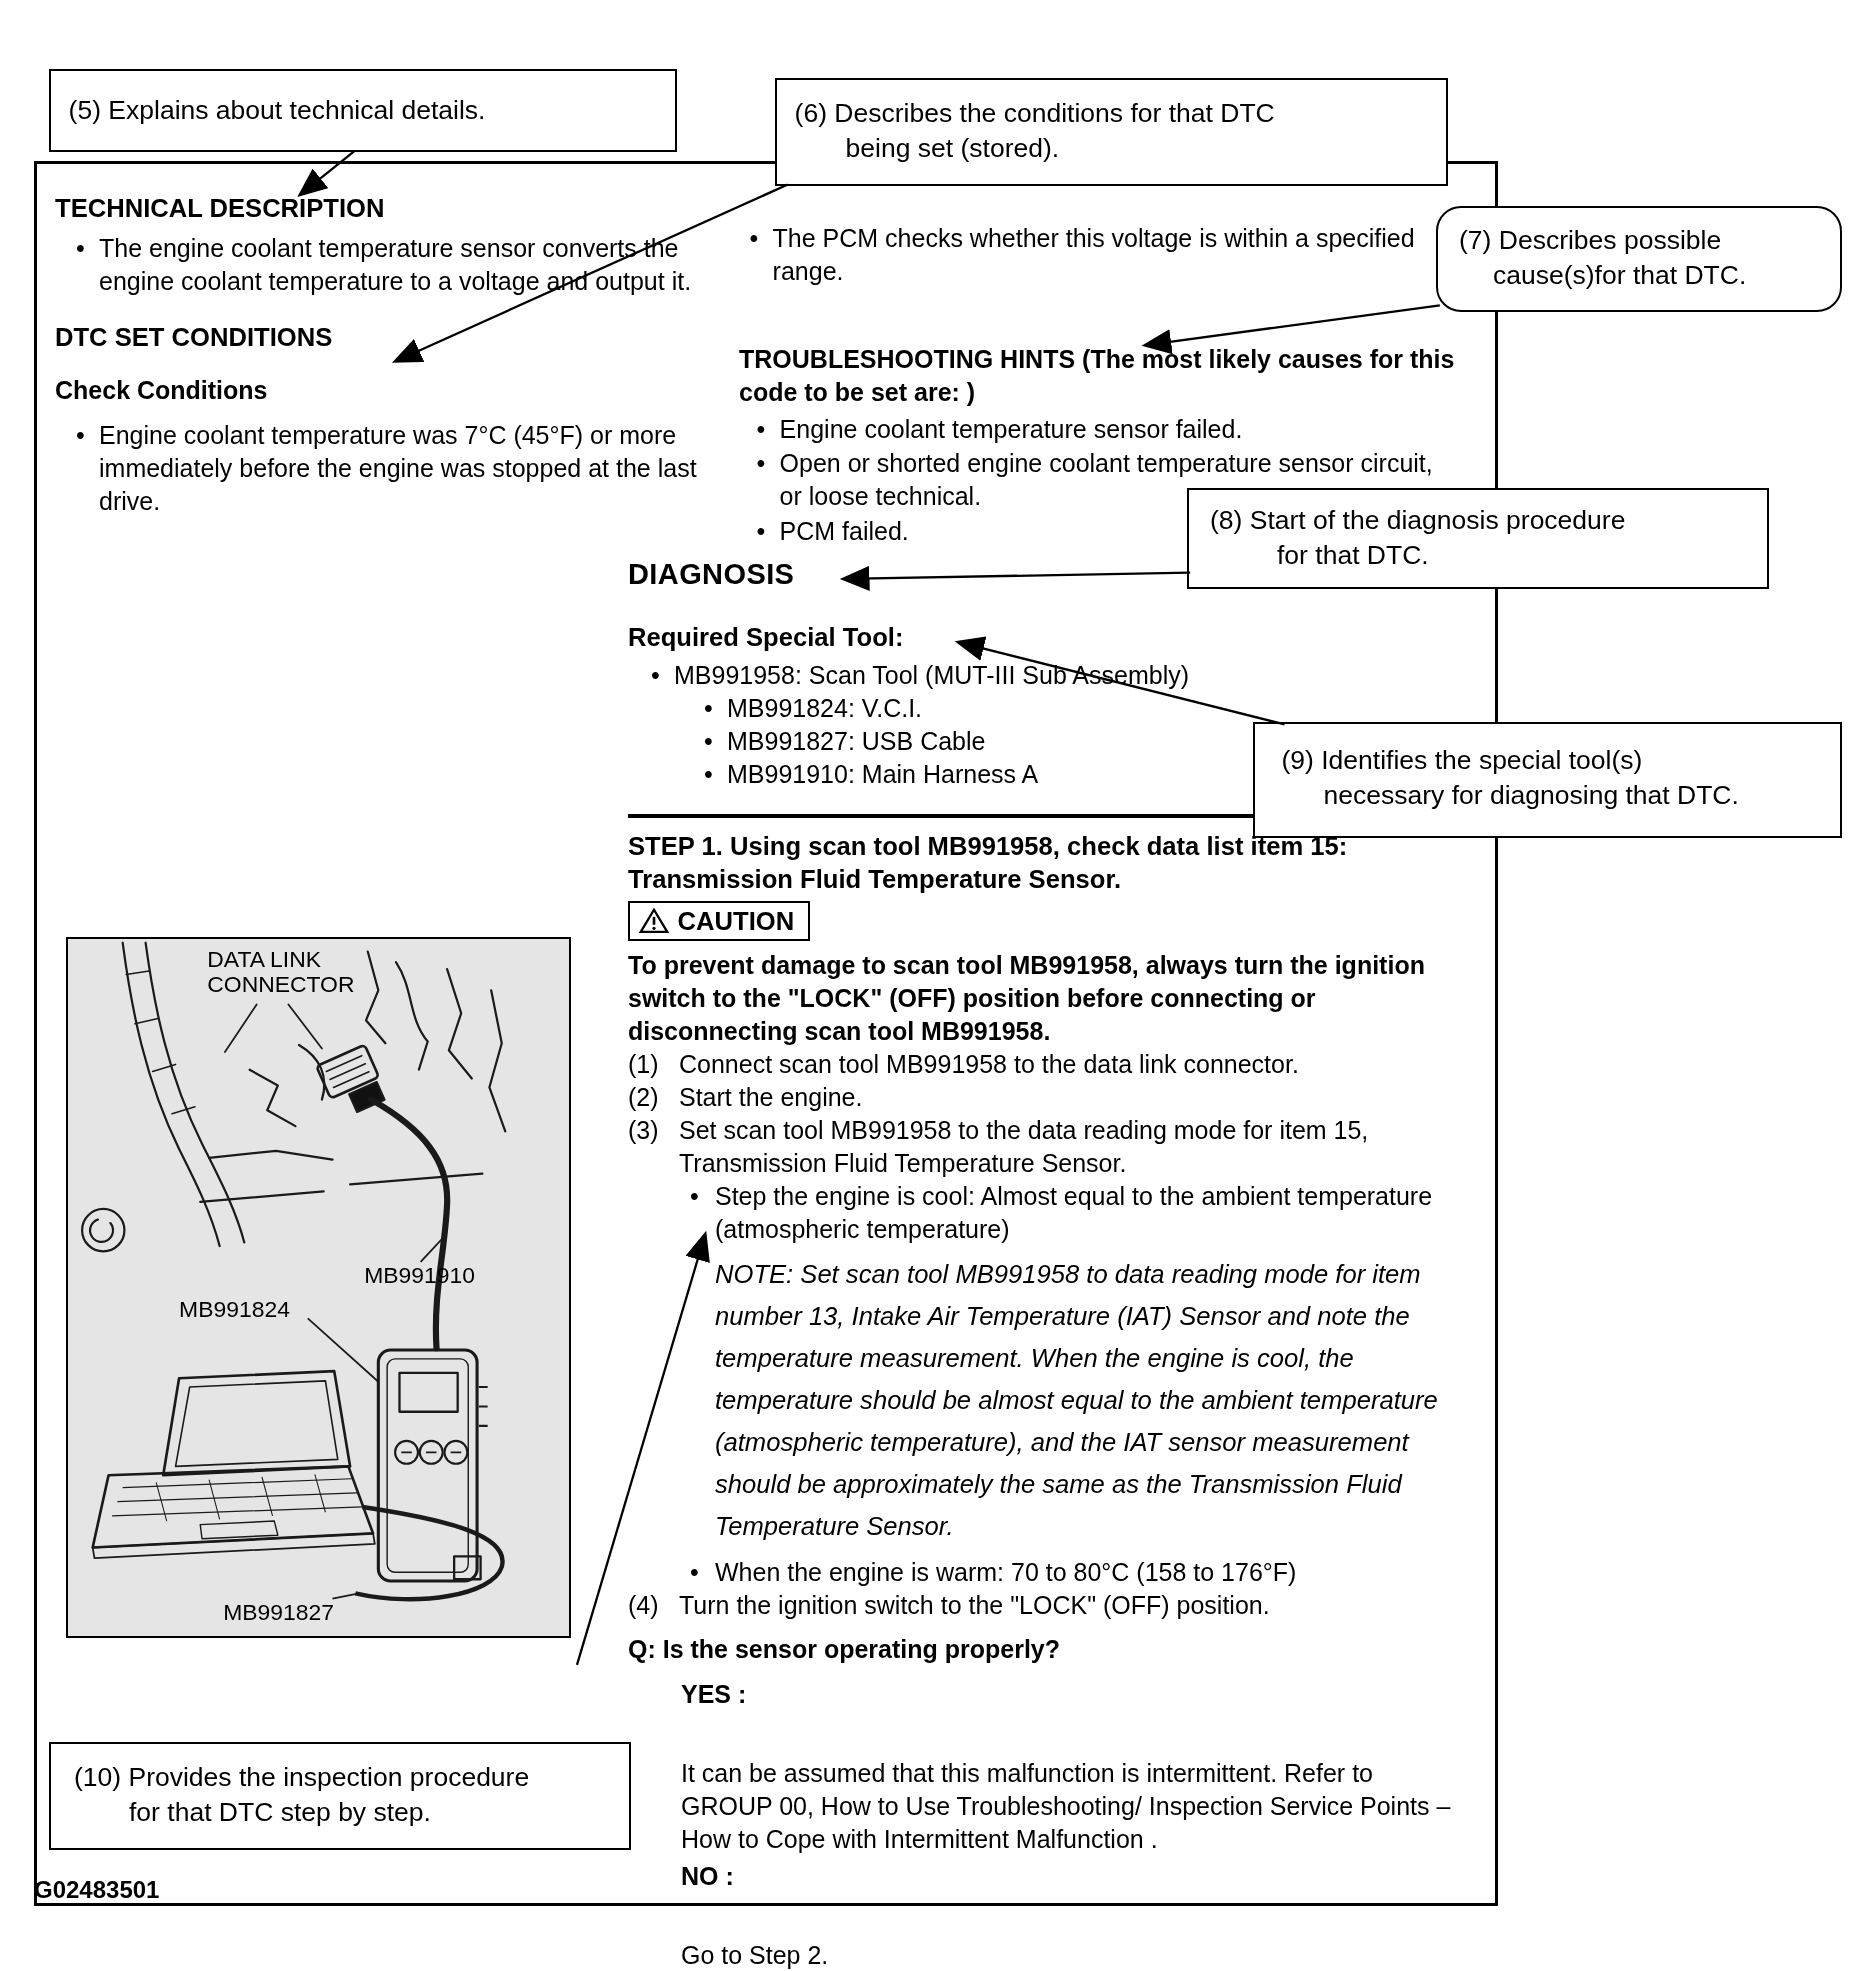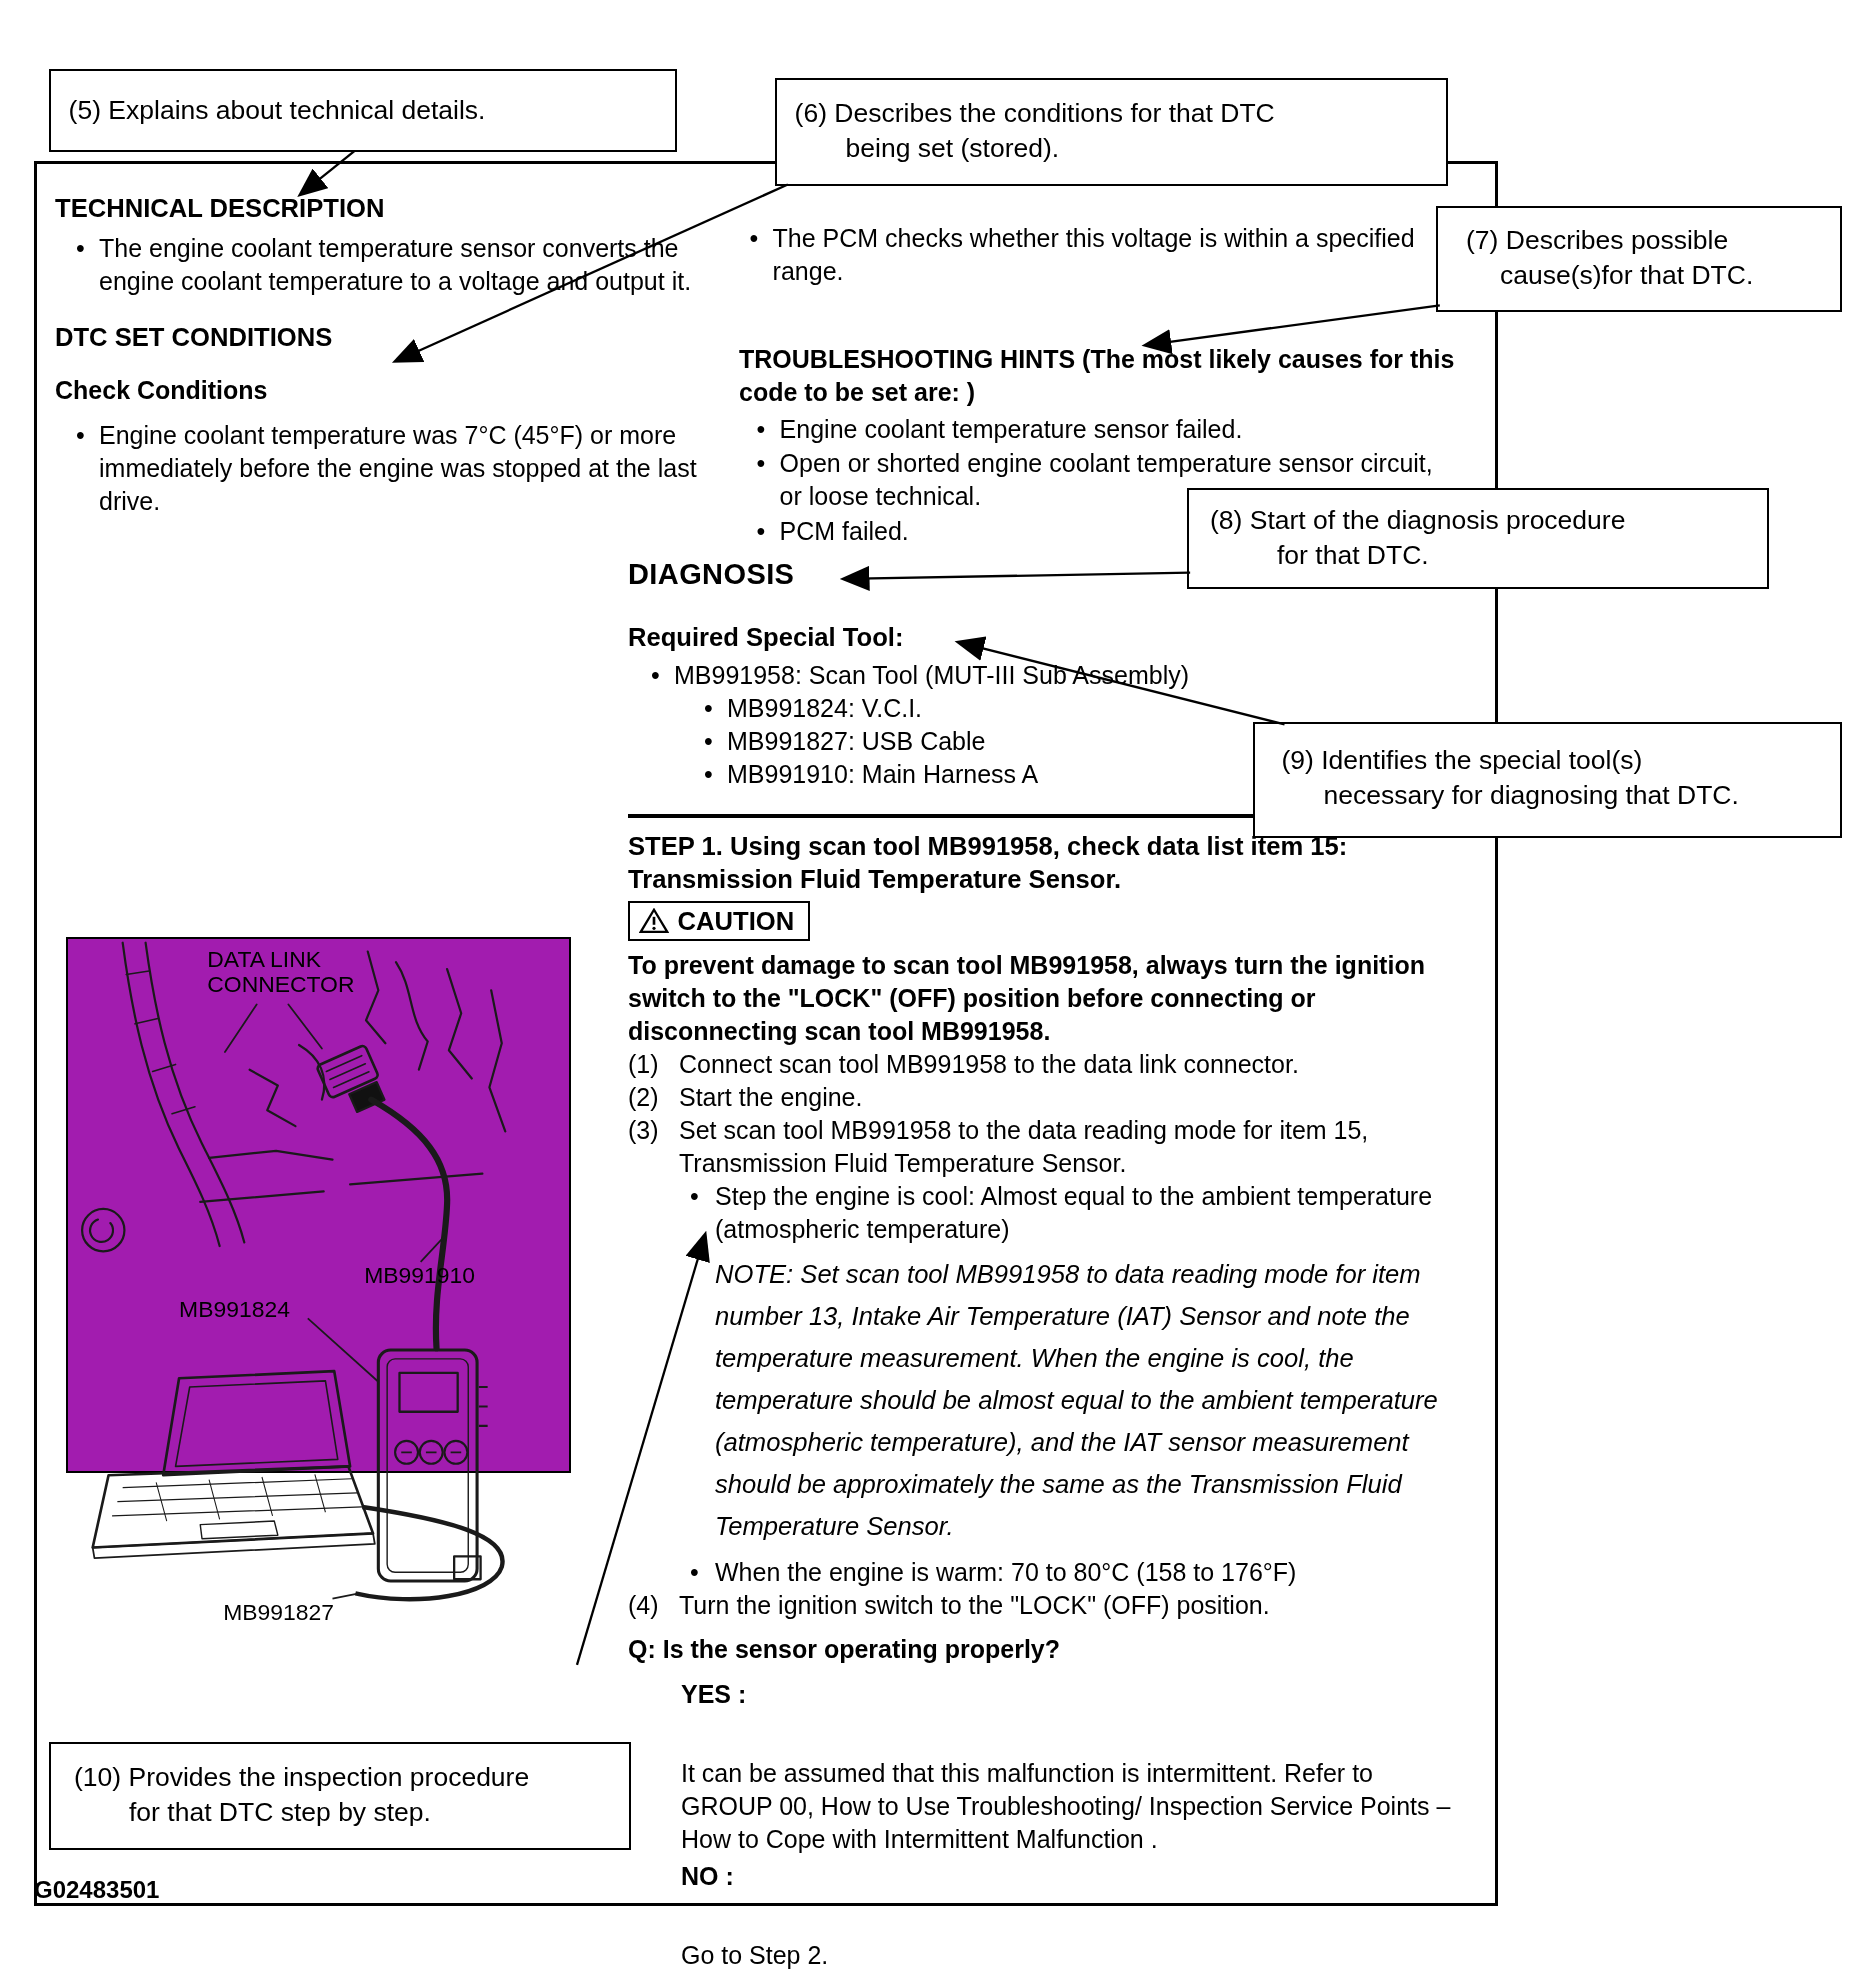--- a/index.html
+++ b/index.html
@@ -6,21 +6,21 @@
   html,body { background:#ffffff; }
   body { font-family:"Liberation Sans","DejaVu Sans",sans-serif; color:#000; }
   .page { position:relative; width:1873px; height:1972px; background:#fff; overflow:hidden; }
 
   .callout { position:absolute; border:2.6px solid #000; background:#fff; z-index:3;
              font-size:26.5px; line-height:35px; }
   .callout .l2 { display:block; }
   .c5  { left:49px;  top:69px;   width:628px; height:83px;  padding:22px 0 0 17.6px; }
   .c6  { left:775px; top:78px;   width:673px; height:108px; padding:16px 0 0 17.6px; }
   .c6 .l2  { padding-left:51px; }
-  .c7  { left:1436px; top:206px; width:406px; height:106px; padding:15px 0 0 28px; }
+  .c7  { left:1436px; top:206px; width:406px; height:106px; padding:15px 0 0 21px;border-radius:25px; }
   .c7 .l2  { padding-left:34px; }
   .c8  { left:1187px; top:488px; width:582px; height:101px; padding:13.2px 0 0 21px; }
   .c8 .l2  { padding-left:67px; }
   .c9  { left:1253px; top:722px; width:589px; height:116px; padding:18.5px 0 0 26.5px; }
   .c9 .l2  { padding-left:42px; }
   .c10 { left:49px;  top:1742px; width:582px; height:108px; padding:16px 0 0 23px; }
   .c10 .l2 { padding-left:55px; }
 
   .mainbox { position:absolute; left:34px; top:161px; width:1464px; height:1745px;
              border:3.5px solid #000; background:#fff; z-index:1; }
@@ -60,22 +60,22 @@
   .sub-block { margin-left:62px; }
   .sub-block .bl::before { flex-basis:25px; }
   .note { font-style:italic; font-size:25.6px; line-height:42px; margin-left:25px;
           margin-top:7px; margin-bottom:8.8px; }
 
   .qline { font-weight:bold; margin-top:10.6px; }
   .qa { display:flex; margin-left:53px; margin-top:12.4px;flex-direction:column; }
   .qa .ql { flex:0 0 79px; font-weight:bold; }
   .qa.no { margin-top:3.5px; }
 
-  .illus { position:absolute; left:66px; top:937px; width:505px; height:536px;
-           border:2.6px solid #000; background:#a21caf; z-index:2; }
+  .illus { position:absolute; left:66px; top:937px; width:505px; height:701px;
+           border:2.6px solid #000; background:#e5e5e5; z-index:2; }
 
   .figid { position:absolute; left:34px; top:1876px; font-size:24px; font-weight:bold; z-index:2; }
 </style>
 </head>
 <body>
 
 <div class="page">
 
   <div class="mainbox"></div>
 

